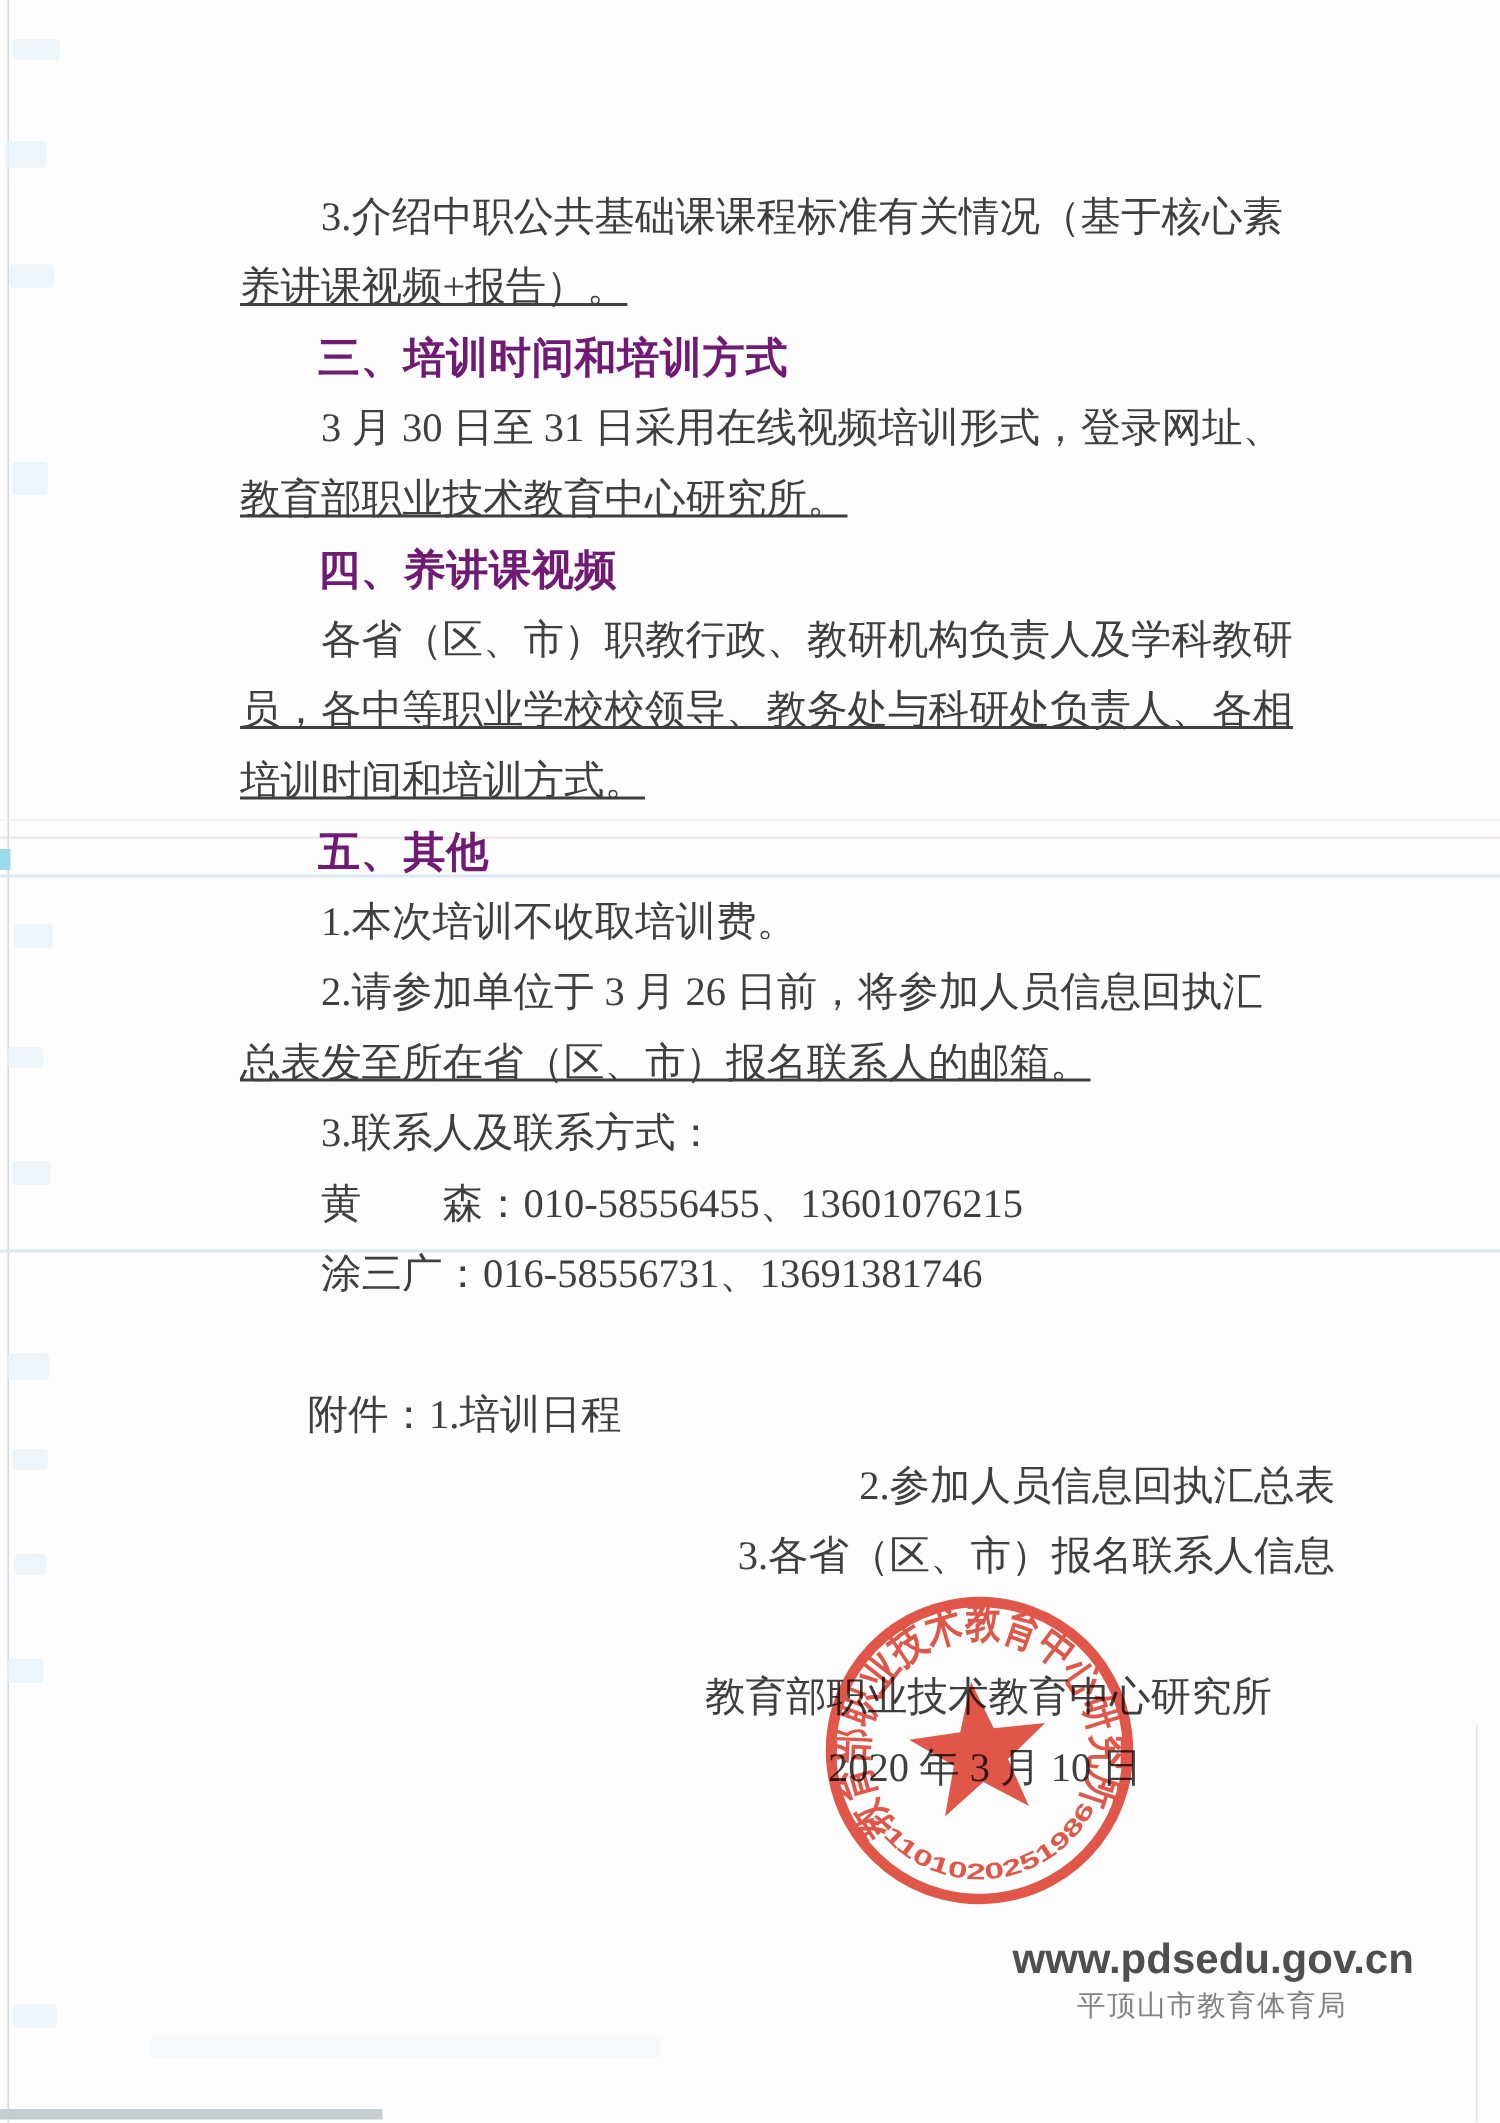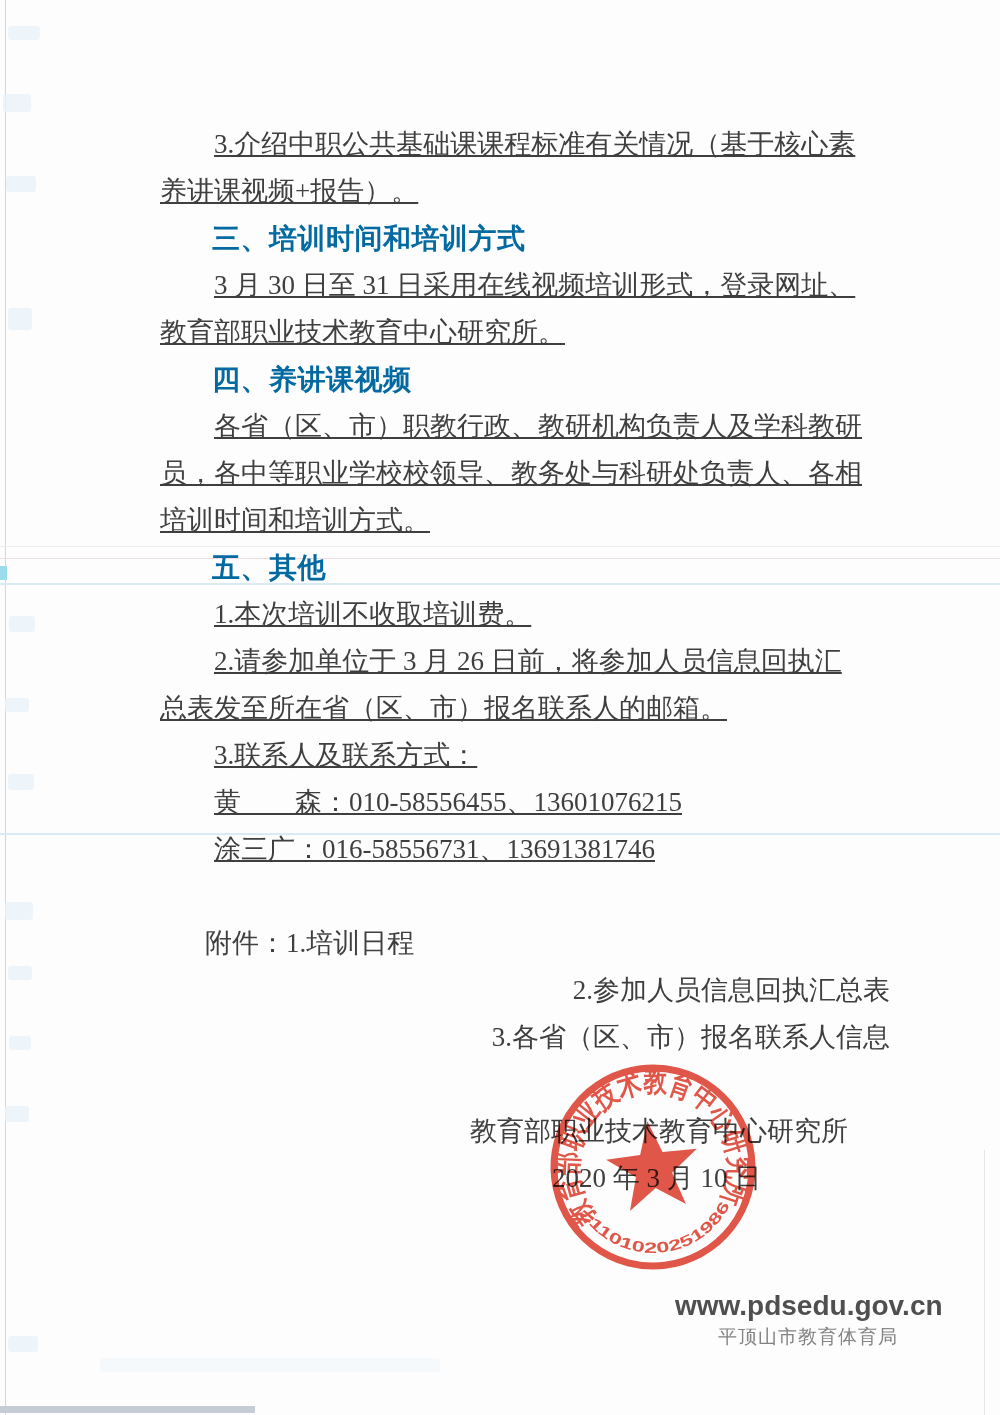--- a/index.html
+++ b/index.html
@@ -18,25 +18,25 @@
   }
   .sheet{position:absolute;inset:0;background:#fdfdfd;}
 
   
   .doc{
     position:absolute;left:160px;top:121px;width:730px;
     color:var(--ink);
     font-size:27px;letter-spacing:0;
   }
   .line{height:47px;line-height:47px;white-space:nowrap;}
-  .indent{text-indent:54px;text-decoration:underline;}
+  .indent{text-indent:54px;}
   .cont{text-indent:0;text-decoration:underline;}
   .heading{
     font-family:"Liberation Sans","DejaVu Sans",sans-serif;
-    font-weight:700;font-size:28px;color:#0369a1;
+    font-weight:700;font-size:28px;color:#701a75;
     text-indent:52px;letter-spacing:.5px;
   }
   .blank{height:47px;}
   .attach-first{text-indent:45px;}
   .attach-item{text-indent:130px;text-align:right;}
   .sign-org{text-indent:310px;}
   .sign-date{text-indent:392px;}
 
   
   .seal{

